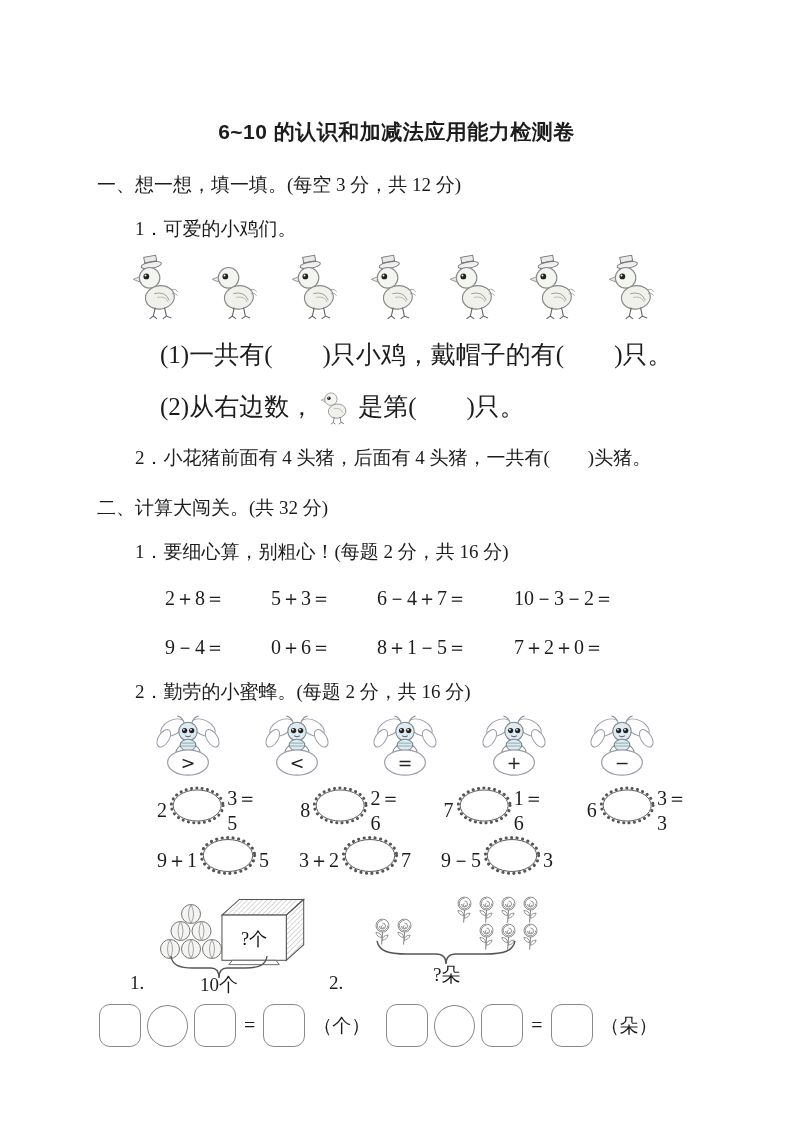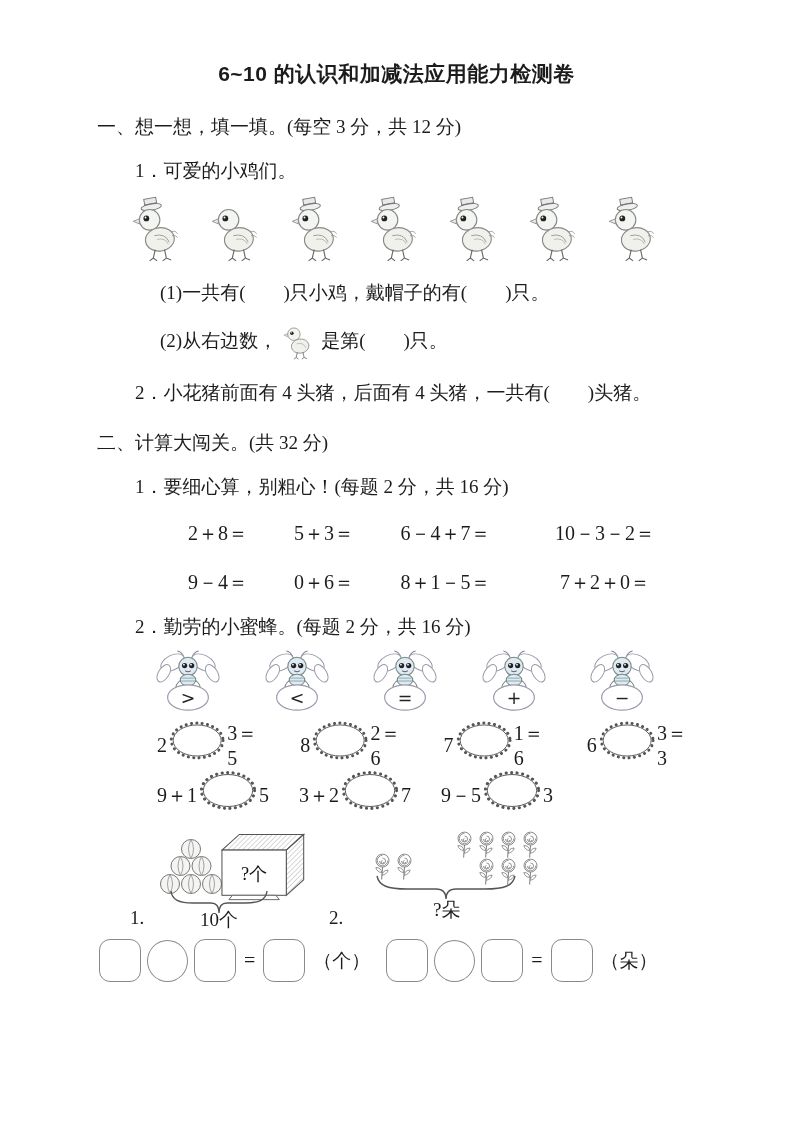--- a/index.html
+++ b/index.html
@@ -1,30 +1,30 @@
 <!DOCTYPE html>
 <html><head>
 <meta charset="utf-8">
 <style>
   html,body{margin:0;padding:0;background:#fff;}
   body{width:793px;height:1122px;overflow:hidden;
        font-family:"Liberation Serif","DejaVu Serif",serif;color:#1c1c1c;}
   .sheet{position:relative;box-sizing:border-box;width:793px;height:868px;
-         padding:60px 97px 0 97px;background:#fff;}
+         padding:118px 97px 0 97px;background:#fff;}
   .title{text-align:center;font-family:"Liberation Sans","DejaVu Sans",sans-serif;
          font-weight:bold;font-size:21px;letter-spacing:.5px;margin:0 0 26px 0;}
   .sec-head{font-size:19px;margin:24px 0 0 0;}
   .item{font-size:19px;margin:18px 0 0 38px;}
-  .sub{font-size:19px;margin:14px 0 0 63px;}
+  .sub{font-size:25px;margin:14px 0 0 63px;}
   .chick-row{display:flex;justify-content:space-between;align-items:flex-end;
              width:532px;margin:12px 0 0 33px;}
   .chick-row svg{display:block;}
   .inline-row{display:flex;align-items:center;gap:4px;text-align:center;}
   .eq-grid{display:grid;grid-template-columns:106px 106px 137px auto;
-           font-size:20px;margin:20px 0 0 68px;row-gap:10px;text-align:center;}
+           font-size:20px;margin:20px 0 0 68px;row-gap:10px;}
   .eq-grid2{margin-top:22px;}
   .bee-row{display:flex;justify-content:space-between;width:516px;margin:10px 0 0 50px;}
   .fill-row{display:flex;align-items:center;gap:34px;font-size:20px;margin:6px 0 0 60px;}
   .fill-row2{gap:30px;margin-top:4px;}
   .fill-item{display:inline-flex;align-items:center;}
   .fill-item .scallop{margin:0 1px;position:relative;top:-5px;}
   .graphics{position:relative;height:112px;margin-top:6px;}
   .abs{position:absolute;}
   .cap{font-size:19px;}
   .answers{display:flex;align-items:center;gap:8px;margin:4px 0 0 2px;font-size:19px;}

